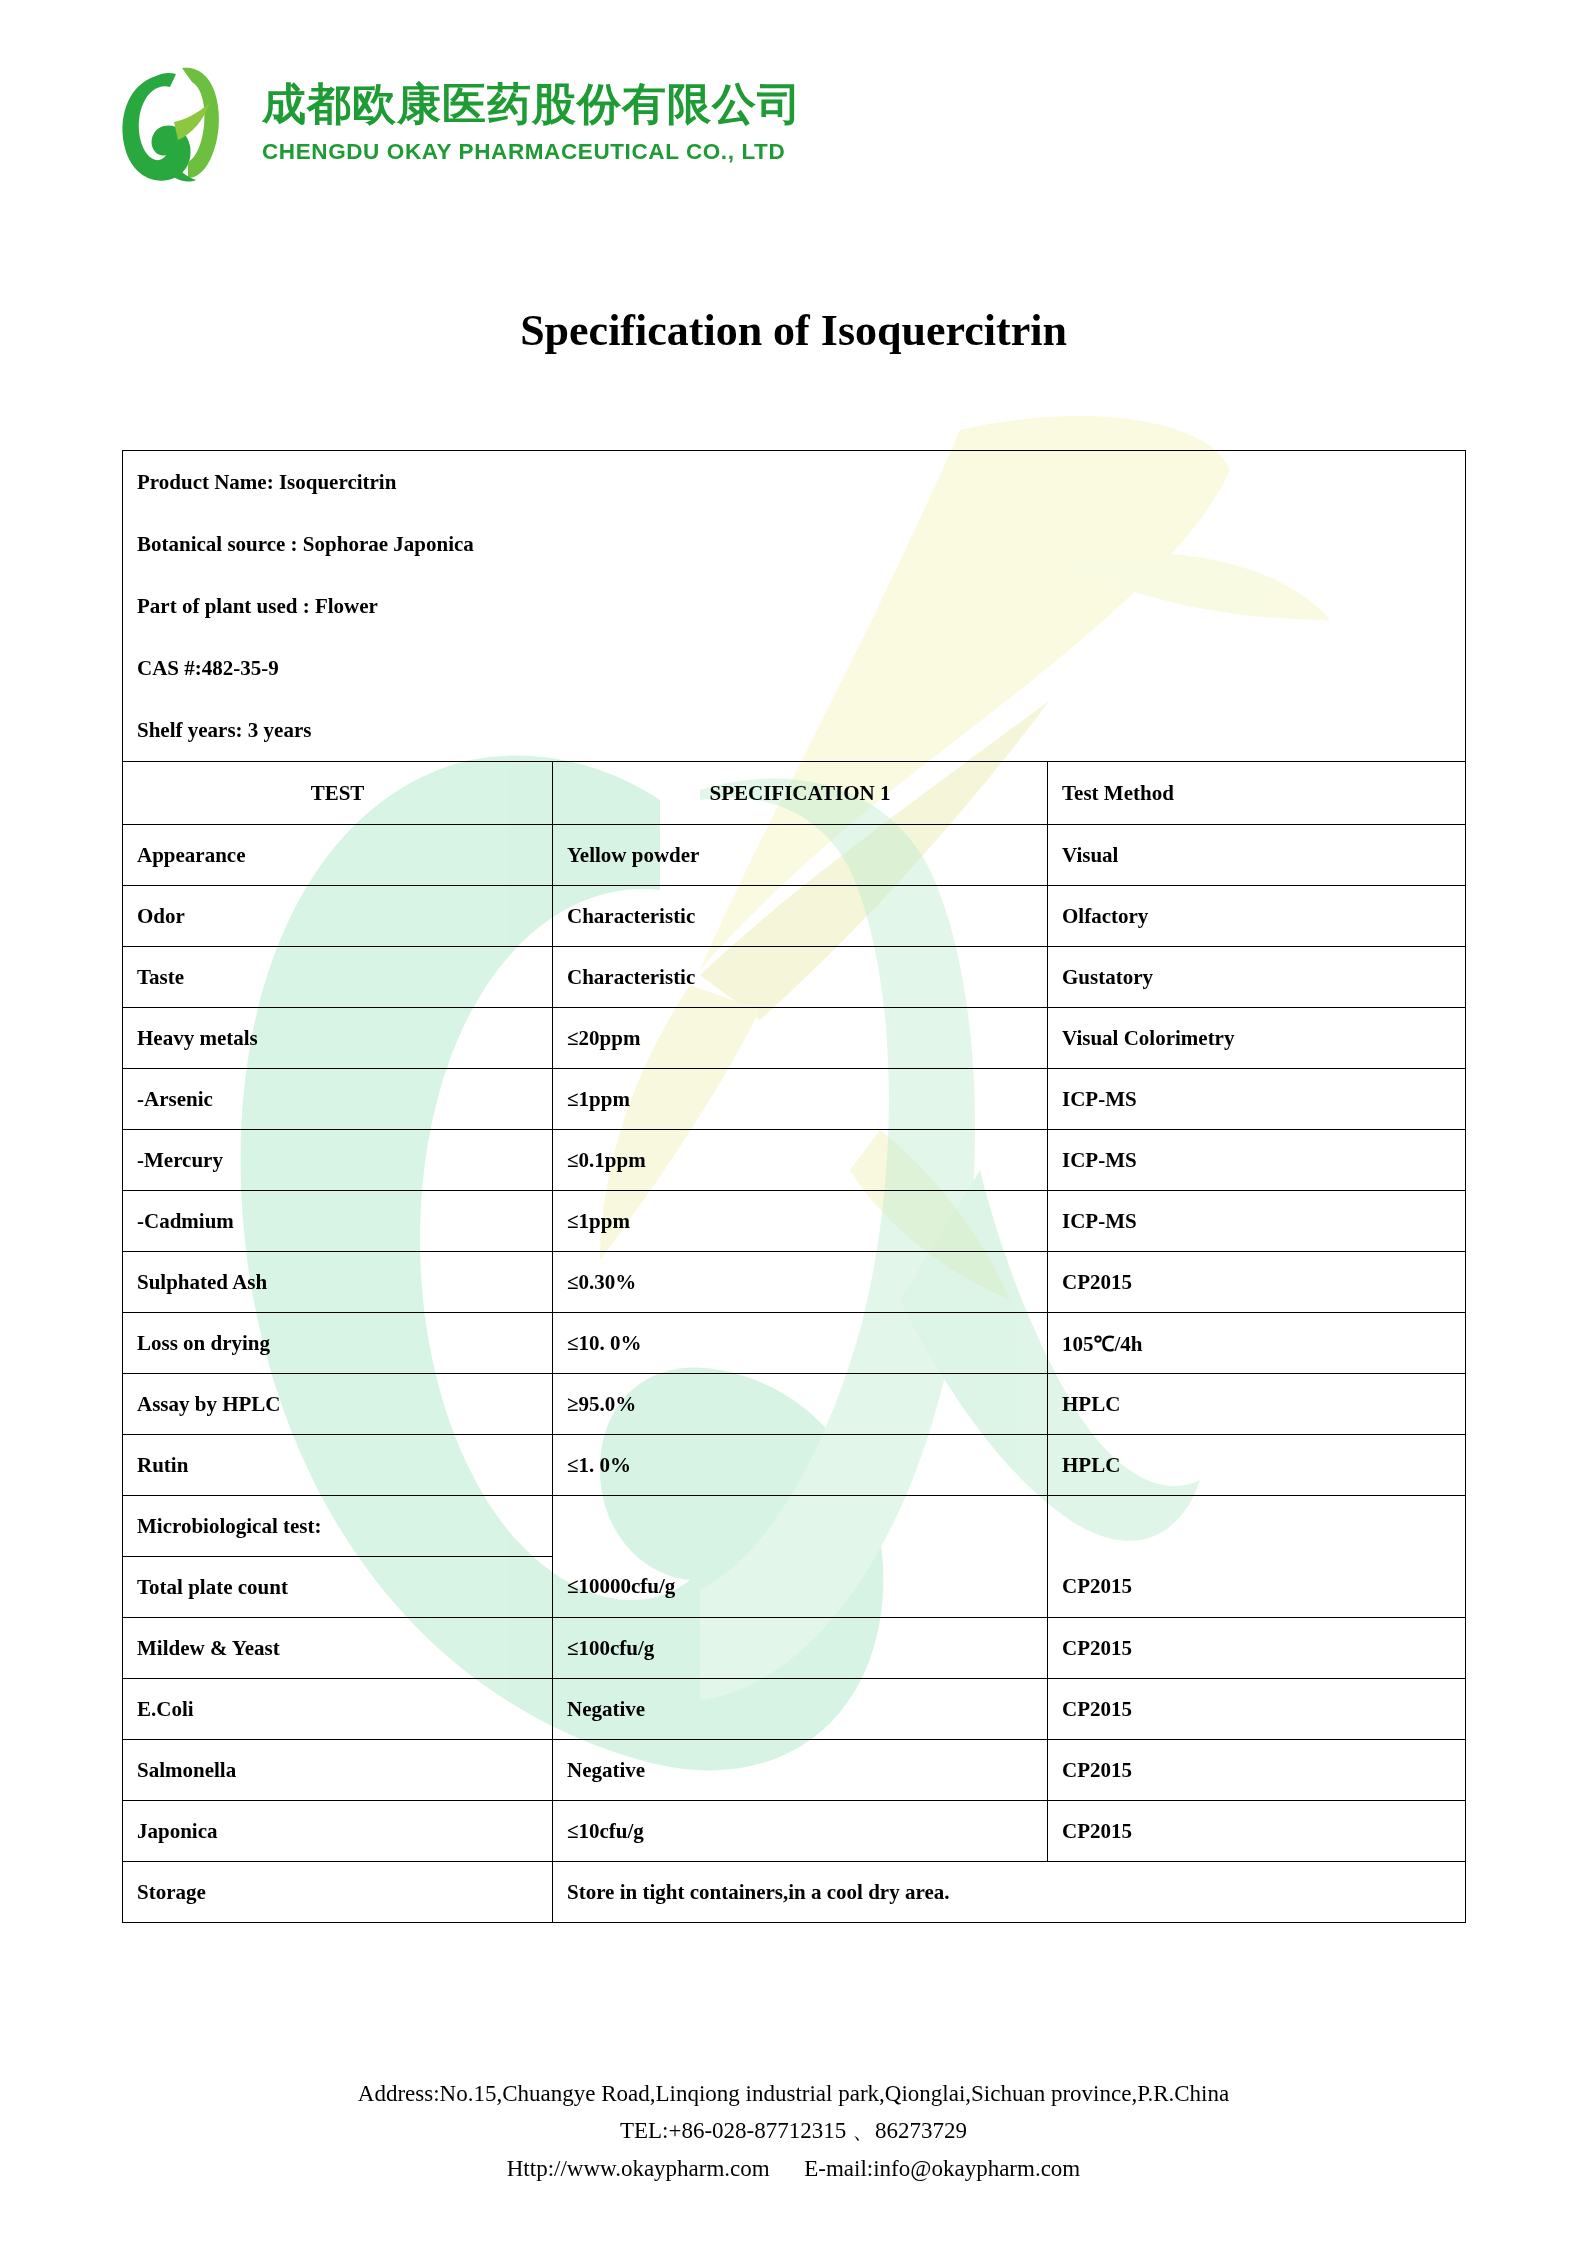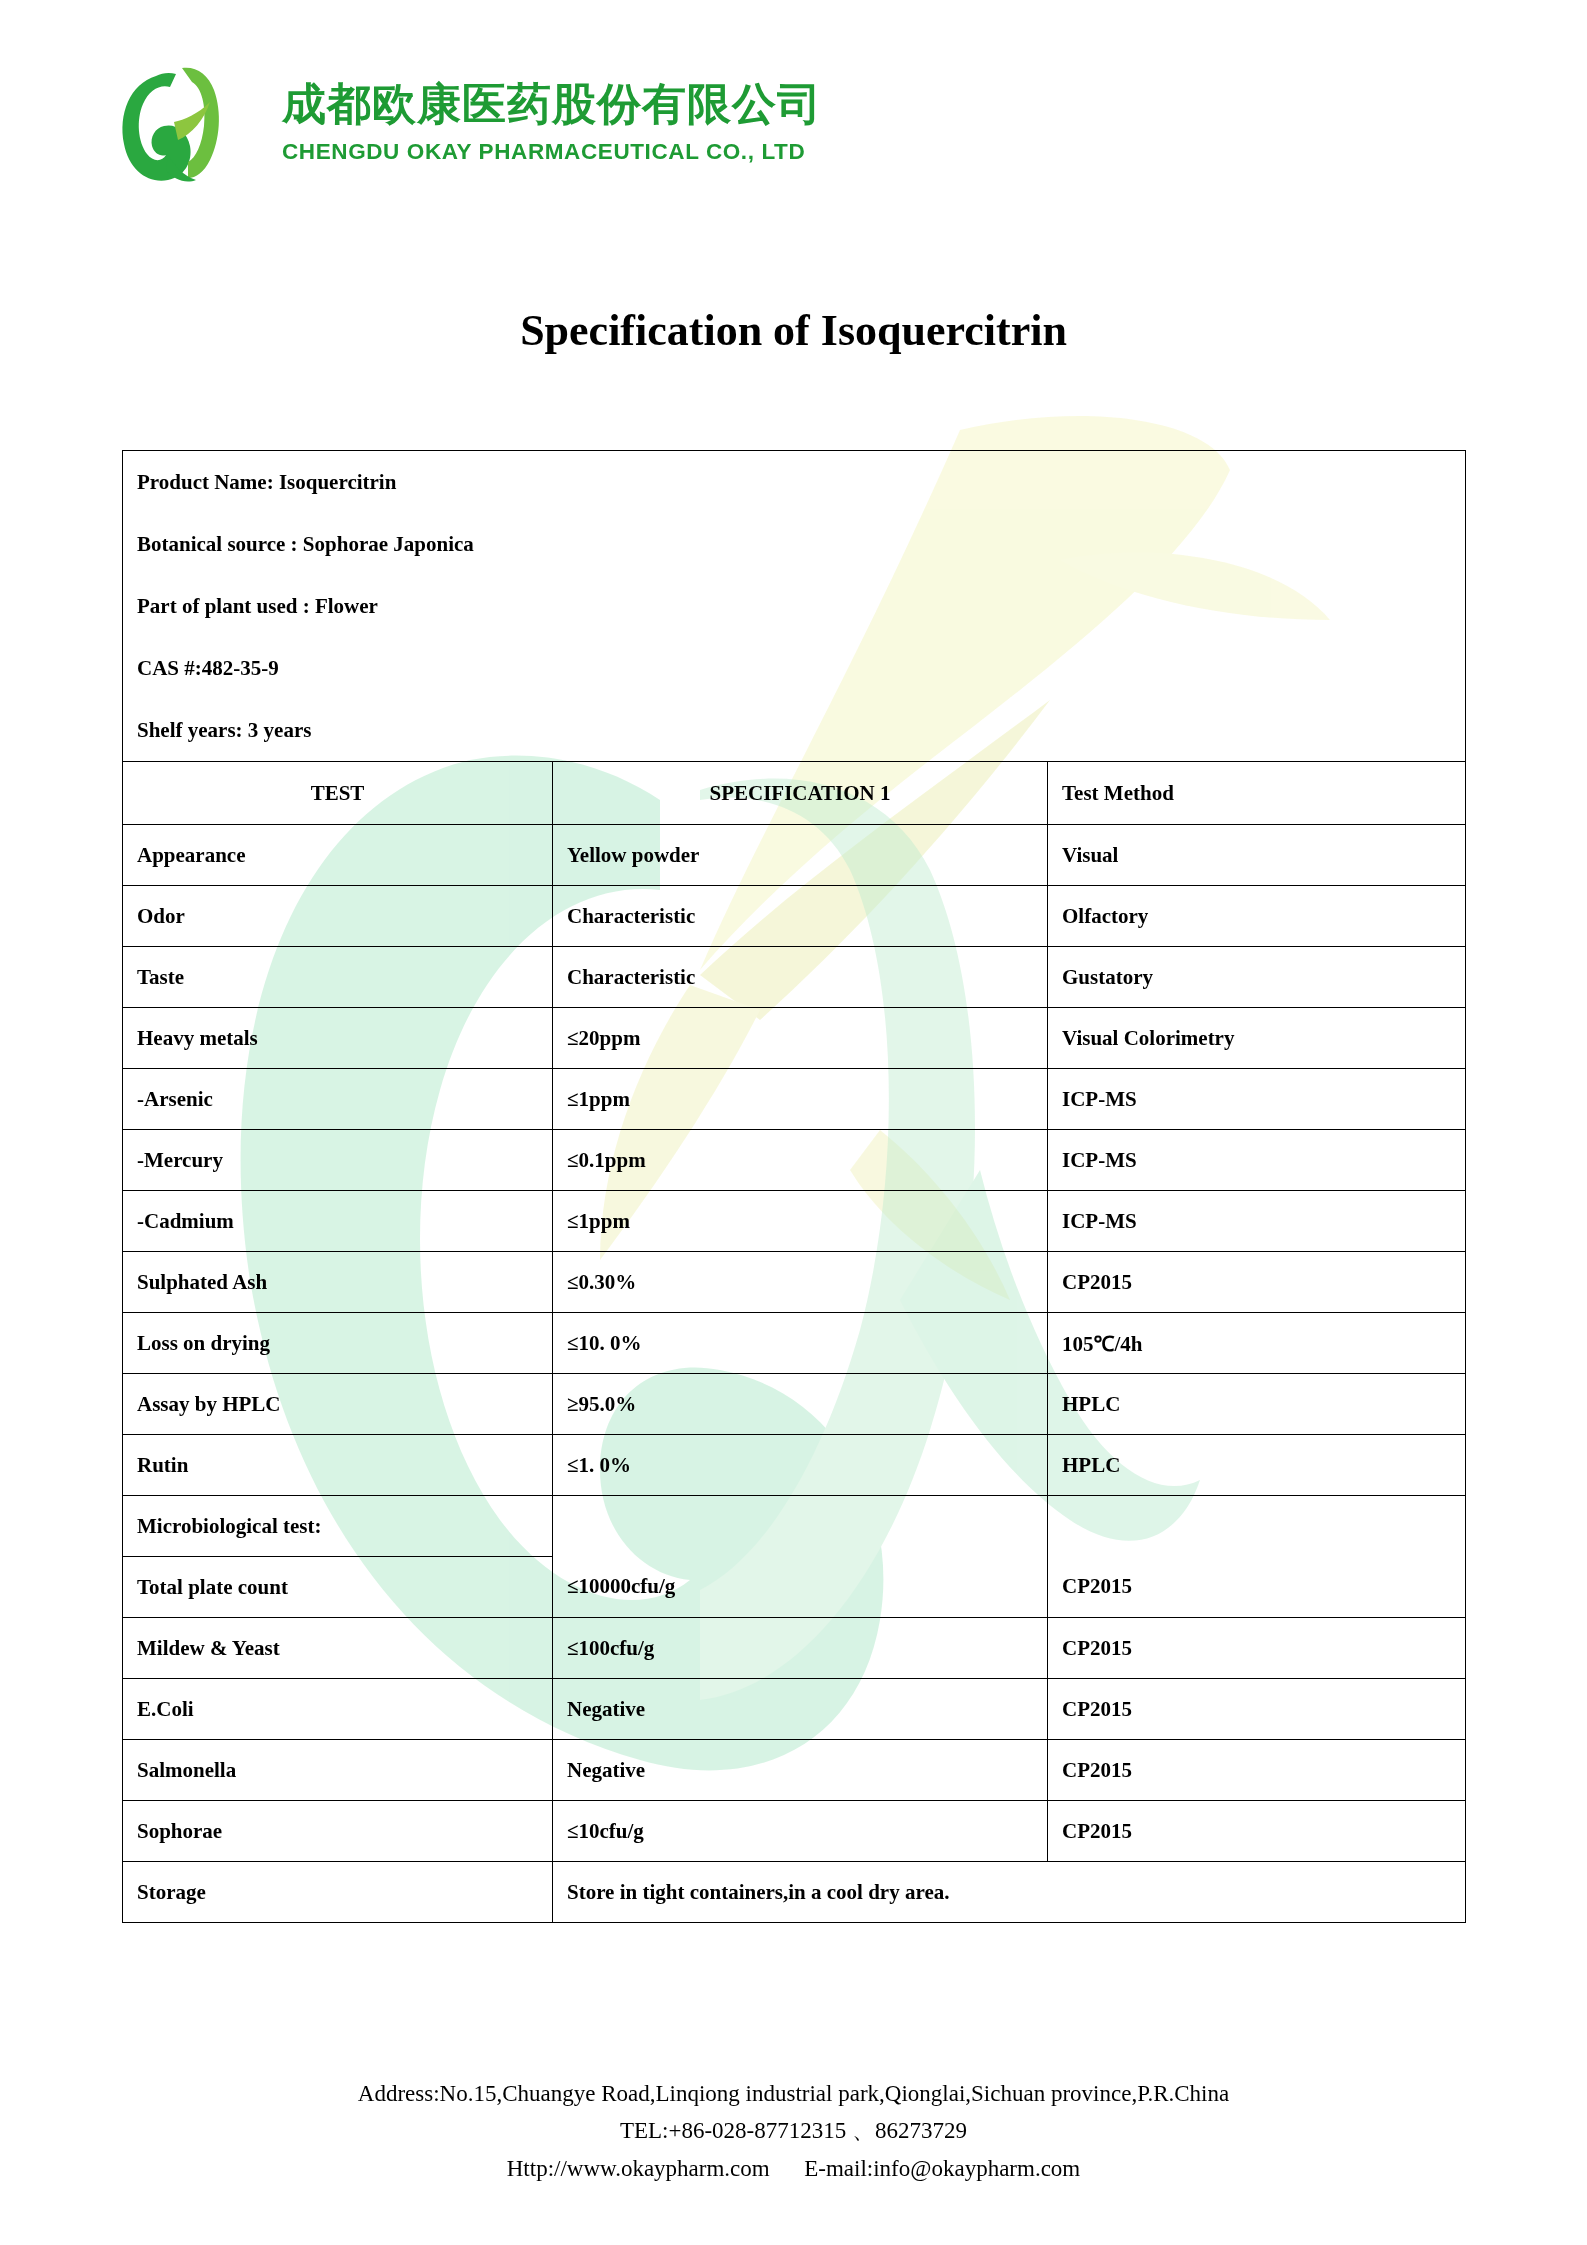--- a/index.html
+++ b/index.html
@@ -26,21 +26,20 @@
   }
 
   
   .header {
     position: absolute;
     left: 110px;
     top: 58px;
     display: flex;
     align-items: center;
     z-index: 2;
-    gap: 20px;
   }
   .logo-box {
     width: 132px;
     height: 128px;
     position: relative;
     flex: 0 0 auto;
   }
   .company-names {
     margin-left: 20px;
     display: flex;
@@ -289,21 +288,21 @@
         <td>E.Coli</td>
         <td>Negative</td>
         <td>CP2015</td>
       </tr>
       <tr class="row">
         <td>Salmonella</td>
         <td>Negative</td>
         <td>CP2015</td>
       </tr>
       <tr class="row">
-        <td>Sophorae</td>
+        <td>Japonica</td>
         <td>≤10cfu/g</td>
         <td>CP2015</td>
       </tr>
 
       <tr class="row sep-top">
         <td>Storage</td>
         <td colspan="2">Store in tight containers,in a cool dry area.</td>
       </tr>
     </tbody>
   </table>

